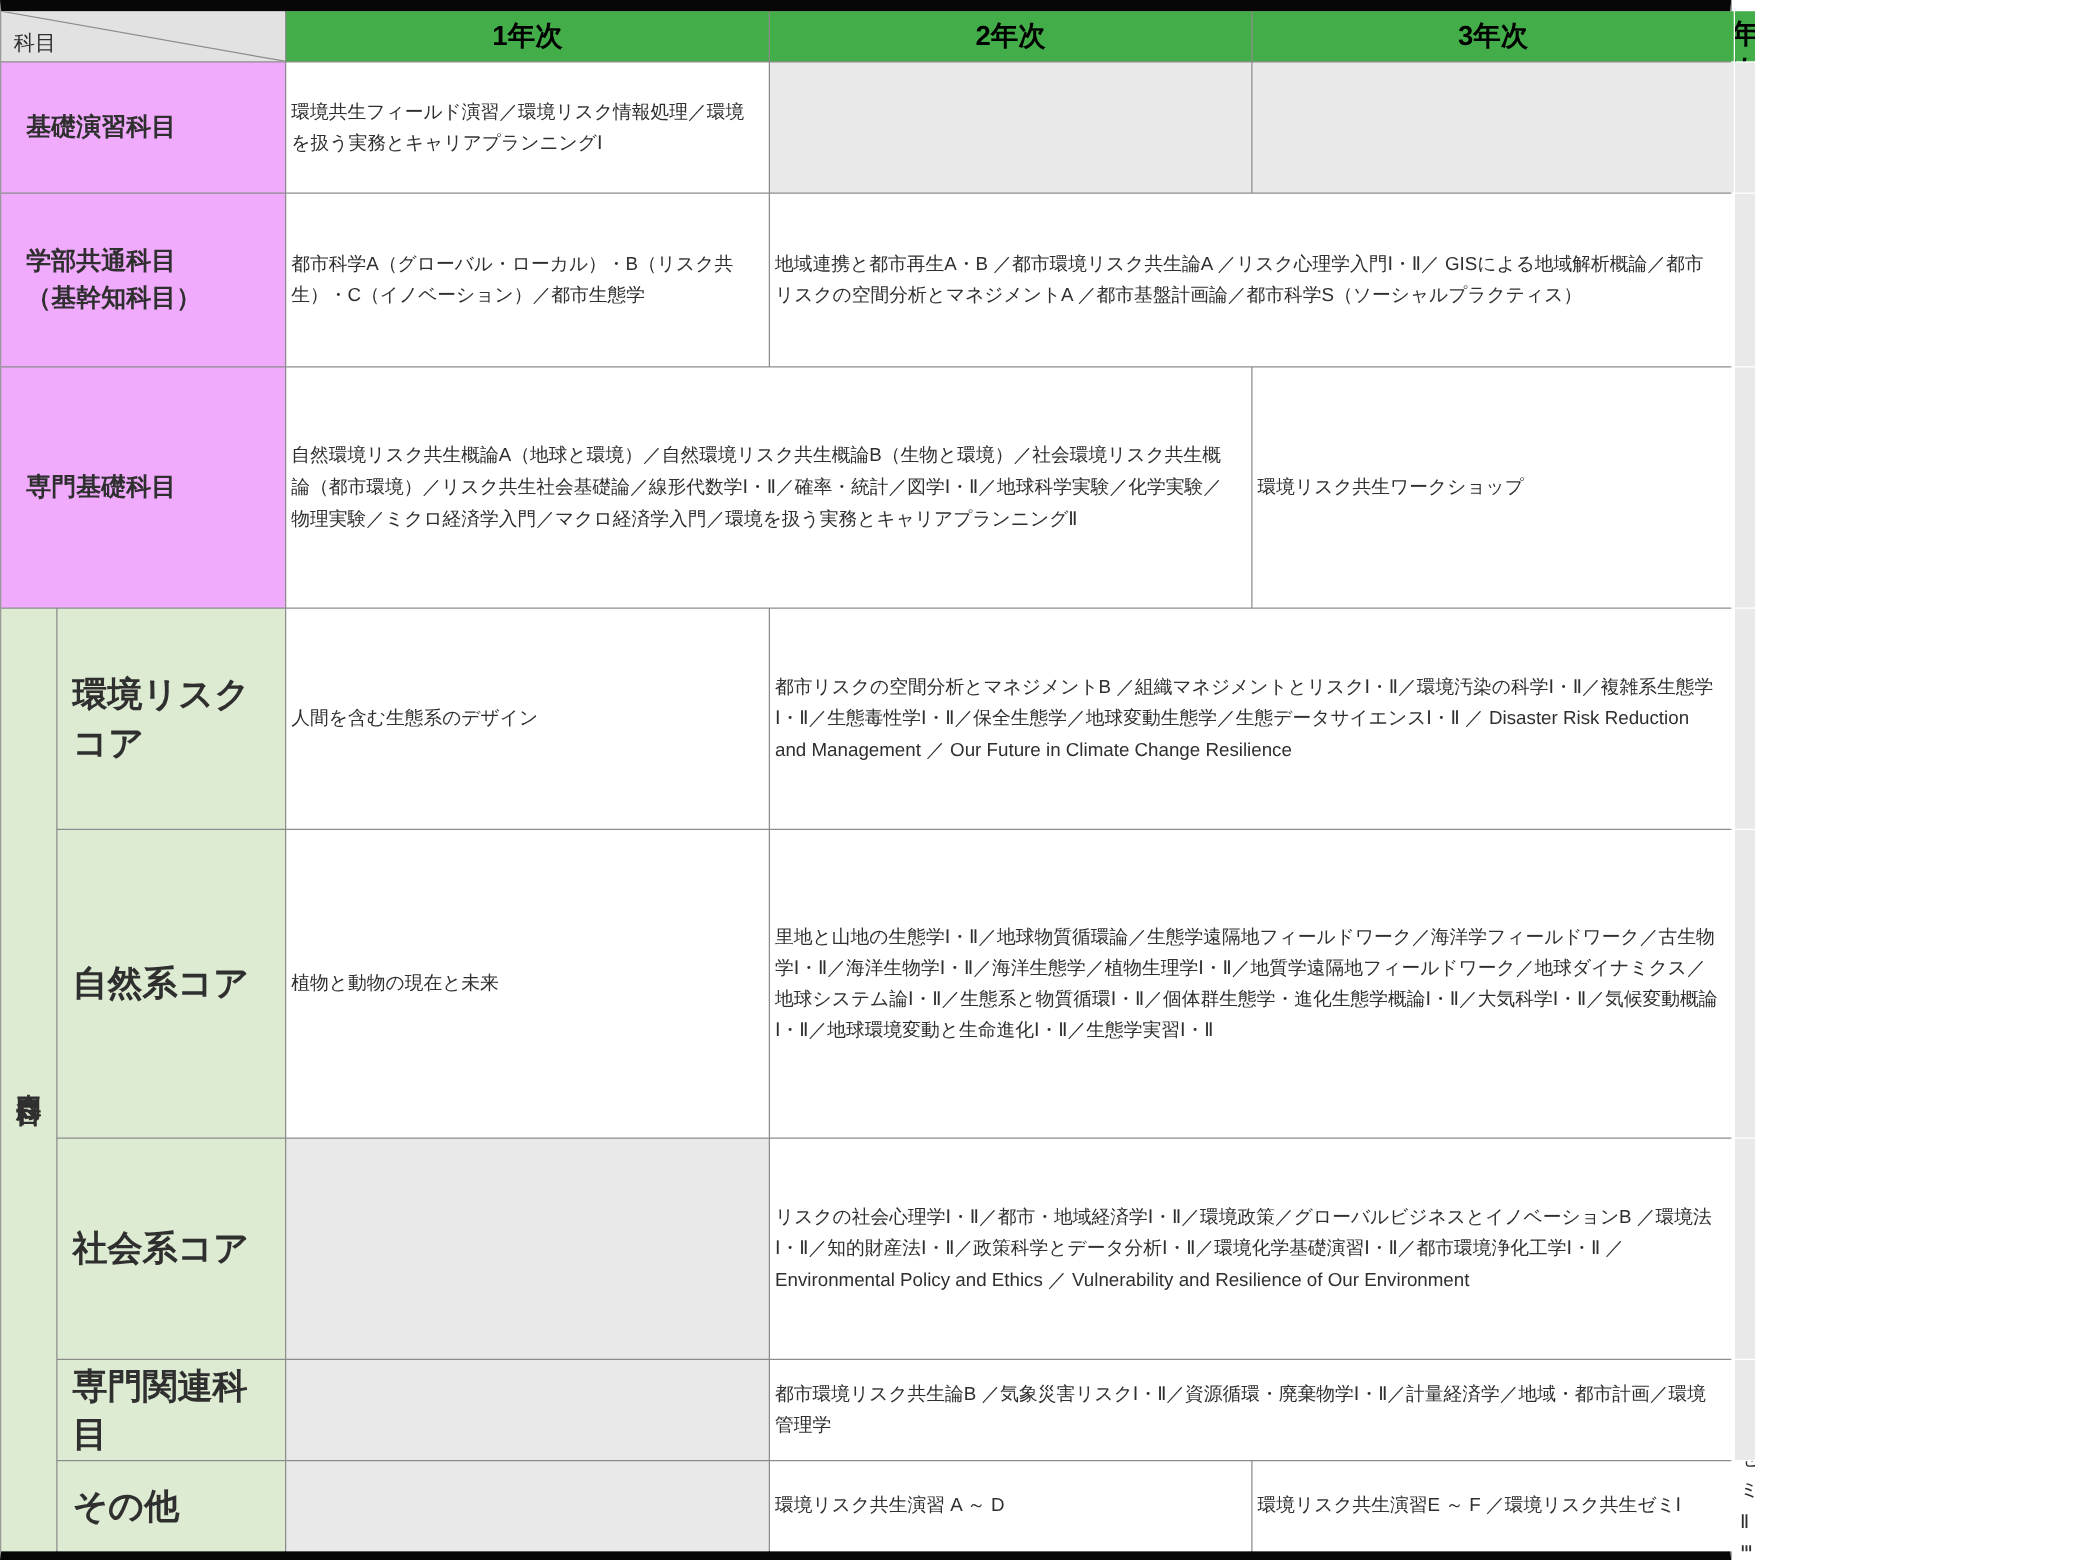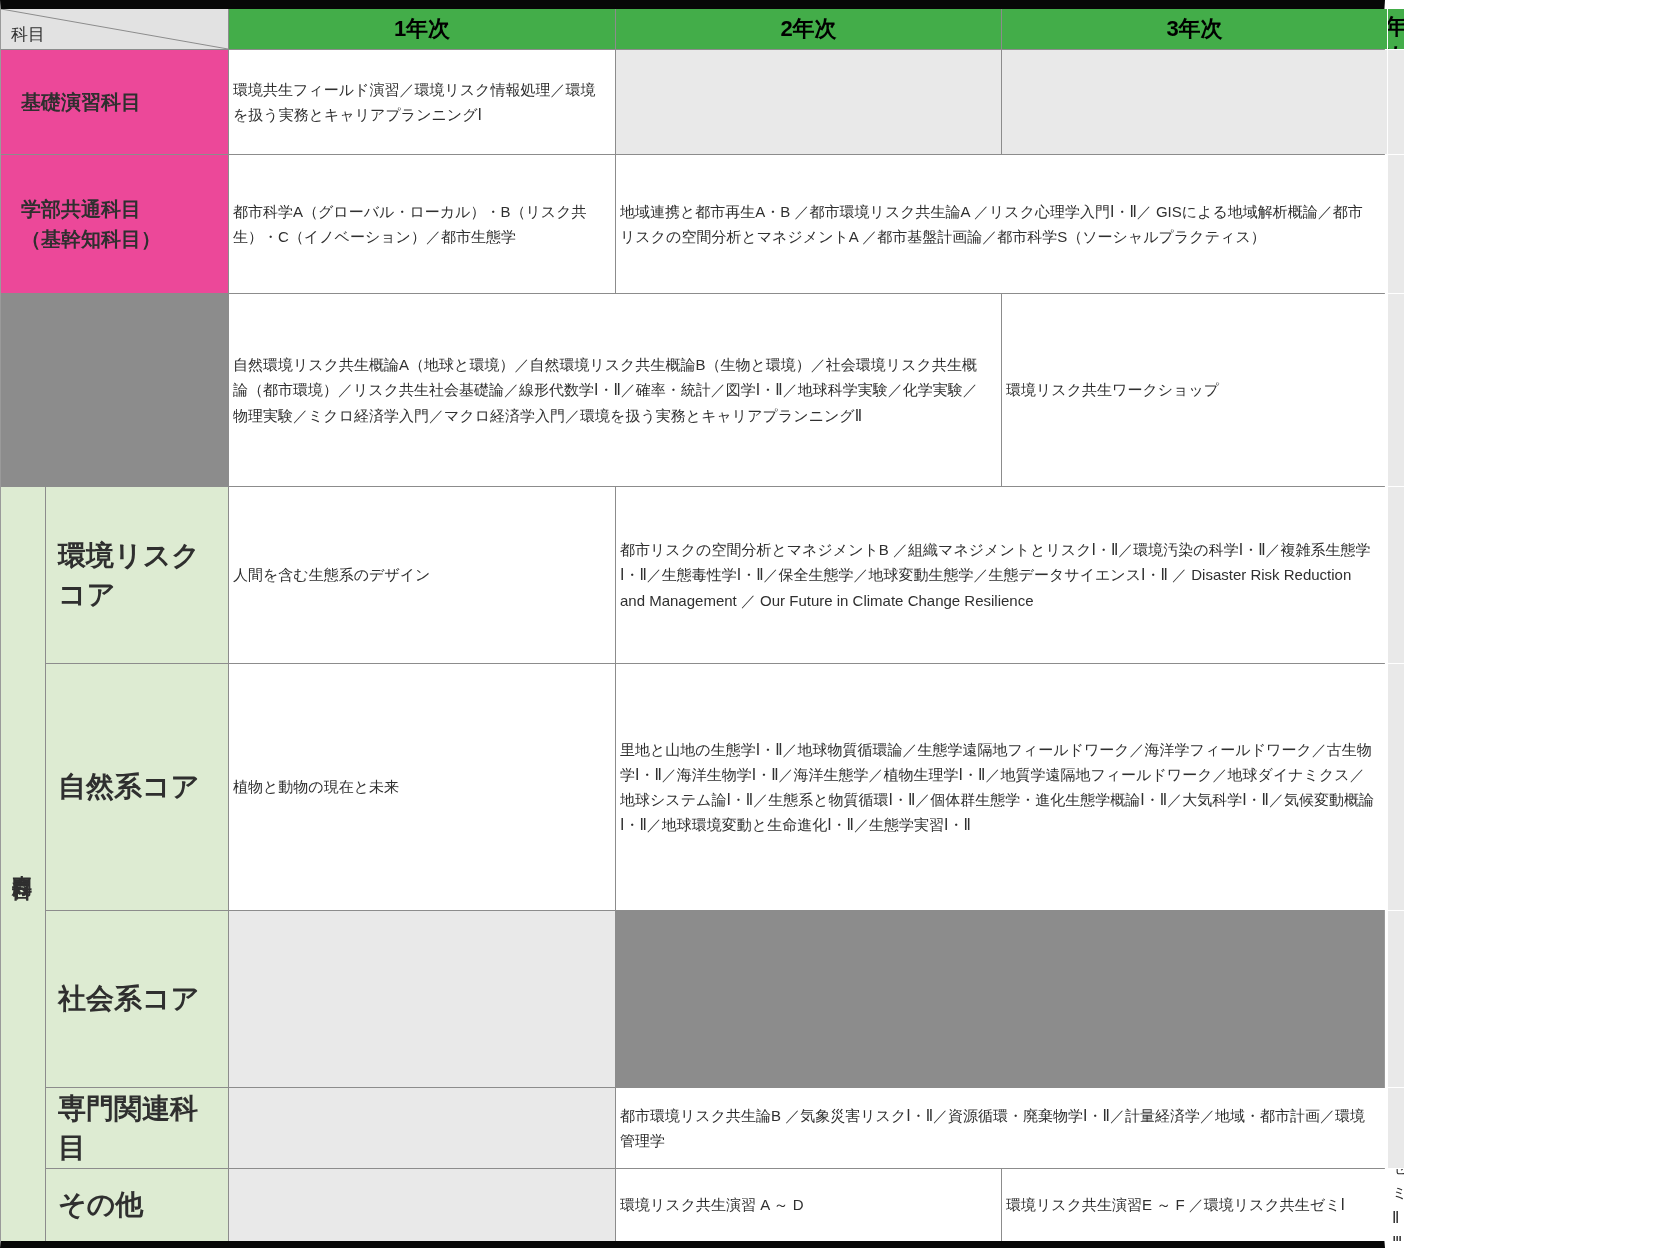--- a/index.html
+++ b/index.html
@@ -38,21 +38,21 @@
   .corner{
     background:#e2e2e2;
     position:relative;
   }
   .corner .diag{position:absolute;inset:0;width:100%;height:100%;}
   .corner .cap{
     position:absolute;left:10px;bottom:3px;
     font-size:17px;color:#2f2f2f;
   }
   .lbl{
-    background:#ec4899;
+    background:#f0abfc;
     font-weight:bold;
     font-size:20px;
     padding:6px 0 6px 20px;
     white-space:pre-line;
     line-height:1.5;
   }
   .sub{
     background:#ddebd2;
     font-weight:bold;
     font-size:28px;
@@ -98,40 +98,42 @@
   <div class="c empty" style="grid-area:2/4/3/5"></div>
   <div class="c empty" style="grid-area:2/5/3/6"></div>
   <div class="c empty" style="grid-area:2/6/3/7"></div>
 
   <div class="c lbl" style="grid-area:3/1/4/3">学部共通科目
 （基幹知科目）</div>
   <div class="c txt" style="grid-area:3/3/4/4">都市科学A（グローバル・ローカル）・B（リスク共生）・C（イノベーション）／都市生態学</div>
   <div class="c txt" style="grid-area:3/4/4/6">地域連携と都市再生A・B ／都市環境リスク共生論A ／リスク心理学入門Ⅰ・Ⅱ／ GISによる地域解析概論／都市リスクの空間分析とマネジメントA ／都市基盤計画論／都市科学S（ソーシャルプラクティス）</div>
   <div class="c empty" style="grid-area:3/6/4/7"></div>
 
+  <div class="c lbl" style="grid-area:4/1/5/3">専門基礎科目</div>
   <div class="c txt" style="grid-area:4/3/5/5">自然環境リスク共生概論A（地球と環境）／自然環境リスク共生概論B（生物と環境）／社会環境リスク共生概論（都市環境）／リスク共生社会基礎論／線形代数学Ⅰ・Ⅱ／確率・統計／図学Ⅰ・Ⅱ／地球科学実験／化学実験／物理実験／ミクロ経済学入門／マクロ経済学入門／環境を扱う実務とキャリアプランニングⅡ</div>
   <div class="c txt" style="grid-area:4/5/5/6">環境リスク共生ワークショップ</div>
   <div class="c empty" style="grid-area:4/6/5/7"></div>
 
   <div class="c vstrip" style="grid-area:5/1/10/2">
     <span>専門科目</span>
   </div>
 
   <div class="c sub" style="grid-area:5/2/6/3">環境リスクコア</div>
   <div class="c txt" style="grid-area:5/3/6/4">人間を含む生態系のデザイン</div>
   <div class="c txt" style="grid-area:5/4/6/6">都市リスクの空間分析とマネジメントB ／組織マネジメントとリスクⅠ・Ⅱ／環境汚染の科学Ⅰ・Ⅱ／複雑系生態学Ⅰ・Ⅱ／生態毒性学Ⅰ・Ⅱ／保全生態学／地球変動生態学／生態データサイエンスⅠ・Ⅱ ／ Disaster Risk Reduction and Management ／ Our Future in Climate Change Resilience</div>
   <div class="c empty" style="grid-area:5/6/6/7"></div>
 
   <div class="c sub" style="grid-area:6/2/7/3">自然系コア</div>
   <div class="c txt" style="grid-area:6/3/7/4">植物と動物の現在と未来</div>
   <div class="c txt" style="grid-area:6/4/7/6">里地と山地の生態学Ⅰ・Ⅱ／地球物質循環論／生態学遠隔地フィールドワーク／海洋学フィールドワーク／古生物学Ⅰ・Ⅱ／海洋生物学Ⅰ・Ⅱ／海洋生態学／植物生理学Ⅰ・Ⅱ／地質学遠隔地フィールドワーク／地球ダイナミクス／地球システム論Ⅰ・Ⅱ／生態系と物質循環Ⅰ・Ⅱ／個体群生態学・進化生態学概論Ⅰ・Ⅱ／大気科学Ⅰ・Ⅱ／気候変動概論Ⅰ・Ⅱ／地球環境変動と生命進化Ⅰ・Ⅱ／生態学実習Ⅰ・Ⅱ</div>
   <div class="c empty" style="grid-area:6/6/7/7"></div>
 
   <div class="c sub" style="grid-area:7/2/8/3">社会系コア</div>
   <div class="c empty" style="grid-area:7/3/8/4"></div>
+  <div class="c txt" style="grid-area:7/4/8/6">リスクの社会心理学Ⅰ・Ⅱ／都市・地域経済学Ⅰ・Ⅱ／環境政策／グローバルビジネスとイノベーションB ／環境法Ⅰ・Ⅱ／知的財産法Ⅰ・Ⅱ／政策科学とデータ分析Ⅰ・Ⅱ／環境化学基礎演習Ⅰ・Ⅱ／都市環境浄化工学Ⅰ・Ⅱ ／ Environmental Policy and Ethics ／ Vulnerability and Resilience of Our Environment</div>
   <div class="c empty" style="grid-area:7/6/8/7"></div>
 
   <div class="c sub" style="grid-area:8/2/9/3">専門関連科目</div>
   <div class="c empty" style="grid-area:8/3/9/4"></div>
   <div class="c txt" style="grid-area:8/4/9/6">都市環境リスク共生論B ／気象災害リスクⅠ・Ⅱ／資源循環・廃棄物学Ⅰ・Ⅱ／計量経済学／地域・都市計画／環境管理学</div>
   <div class="c empty" style="grid-area:8/6/9/7"></div>
 
   <div class="c sub" style="grid-area:9/2/10/3">その他</div>
   <div class="c empty" style="grid-area:9/3/10/4"></div>
   <div class="c txt" style="grid-area:9/4/10/5">環境リスク共生演習 A ～ D</div>

